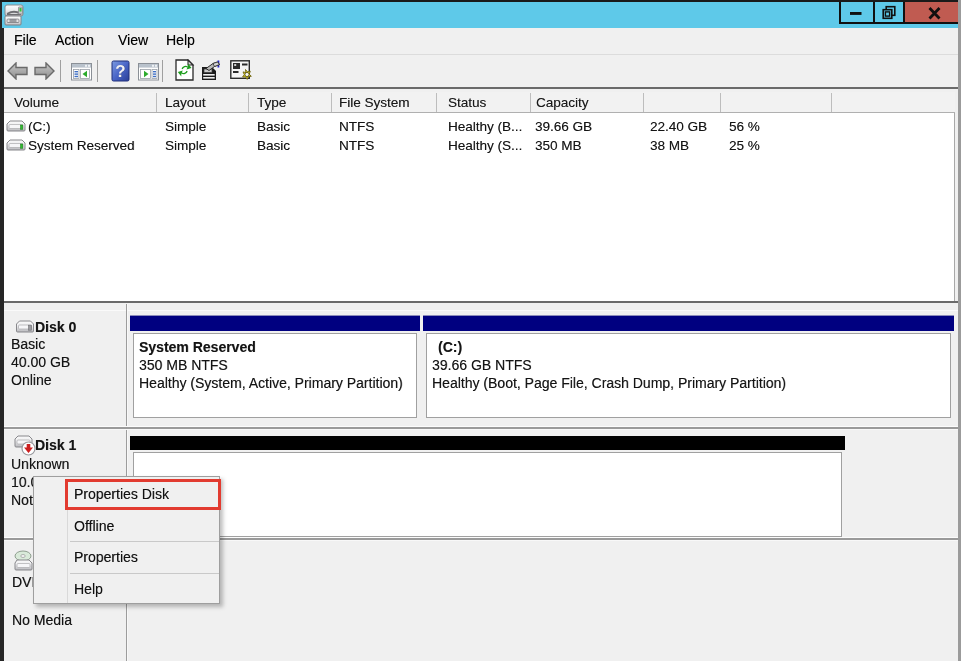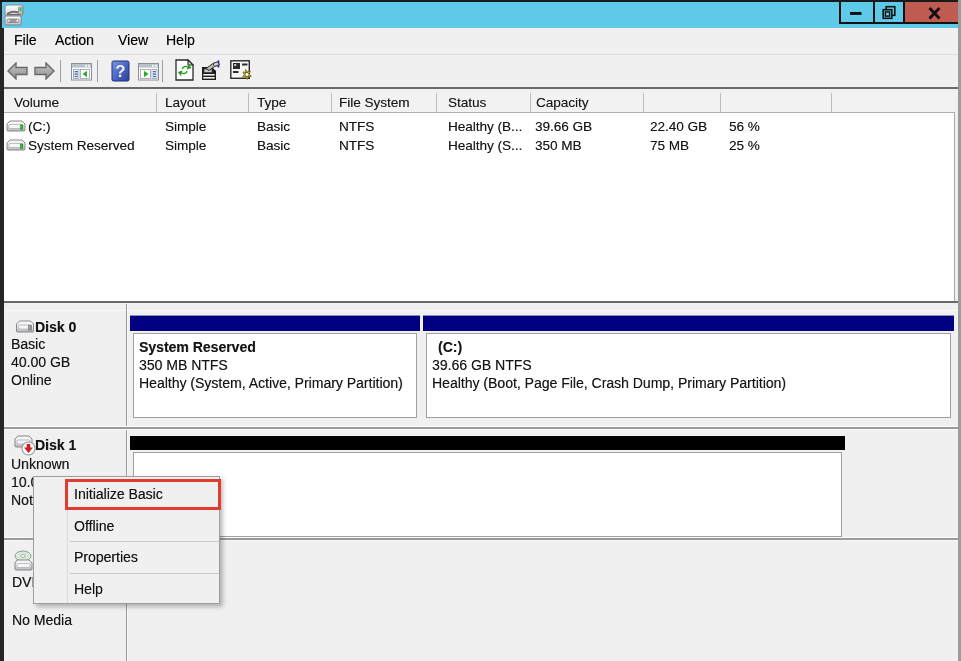--- a/index.html
+++ b/index.html
@@ -231,21 +231,21 @@
     <div class="cell" style="left:444px; top:6px;">Healthy (B...</div>
     <div class="cell" style="left:531px; top:6px;">39.66 GB</div>
     <div class="cell" style="left:646px; top:6px;">22.40 GB</div>
     <div class="cell" style="left:725px; top:6px;">56 %</div>
     <div class="cell" style="left:24px; top:25px;">System Reserved</div>
     <div class="cell" style="left:161px; top:25px;">Simple</div>
     <div class="cell" style="left:253px; top:25px;">Basic</div>
     <div class="cell" style="left:335px; top:25px;">NTFS</div>
     <div class="cell" style="left:444px; top:25px;">Healthy (S...</div>
     <div class="cell" style="left:531px; top:25px;">350 MB</div>
-    <div class="cell" style="left:646px; top:25px;">75 MB</div>
+    <div class="cell" style="left:646px; top:25px;">38 MB</div>
     <div class="cell" style="left:725px; top:25px;">25 %</div>
   </div>
 
   <div id="pane-div"></div>
 
   <div id="bpane">
     <div class="abs" style="left:0; top:7px; width:954px; height:1px; background:#fafafa;"></div>
     <div class="abs" style="left:122px; top:1px; width:1px; height:357px; background:#9c9c9c;"></div>
     <div class="abs" style="left:123px; top:1px; width:1px; height:357px; background:#f8f8f8;"></div>
 
@@ -306,21 +306,21 @@
         <rect x="3" y="13.5" width="13" height="4" rx="1" fill="#f6f6f8" stroke="#aaaaae" stroke-width="0.7"></rect>
       </svg>
       <div class="abs" style="left:31px; top:14px; font-weight:bold;">CD-ROM 0</div>
       <div class="abs" style="left:8px; top:34px;">DVD (D:)</div>
       <div class="abs" style="left:8px; top:72px;">No Media</div>
     </div>
   </div>
 
   <div id="ctxmenu">
     <div id="ctxgutter"></div>
-    <div class="citem" style="top:9px;">Initialize Basic</div>
+    <div class="citem" style="top:9px;">Properties Disk</div>
     <div class="citem" style="top:41px;">Offline</div>
     <div class="citem" style="top:72px;">Properties</div>
     <div class="citem" style="top:104px;">Help</div>
     <div class="csep" style="top:64px;"></div>
     <div class="csep" style="top:96px;"></div>
   </div>
   <div id="redbox"></div>
 </div>
 
 </body></html>

